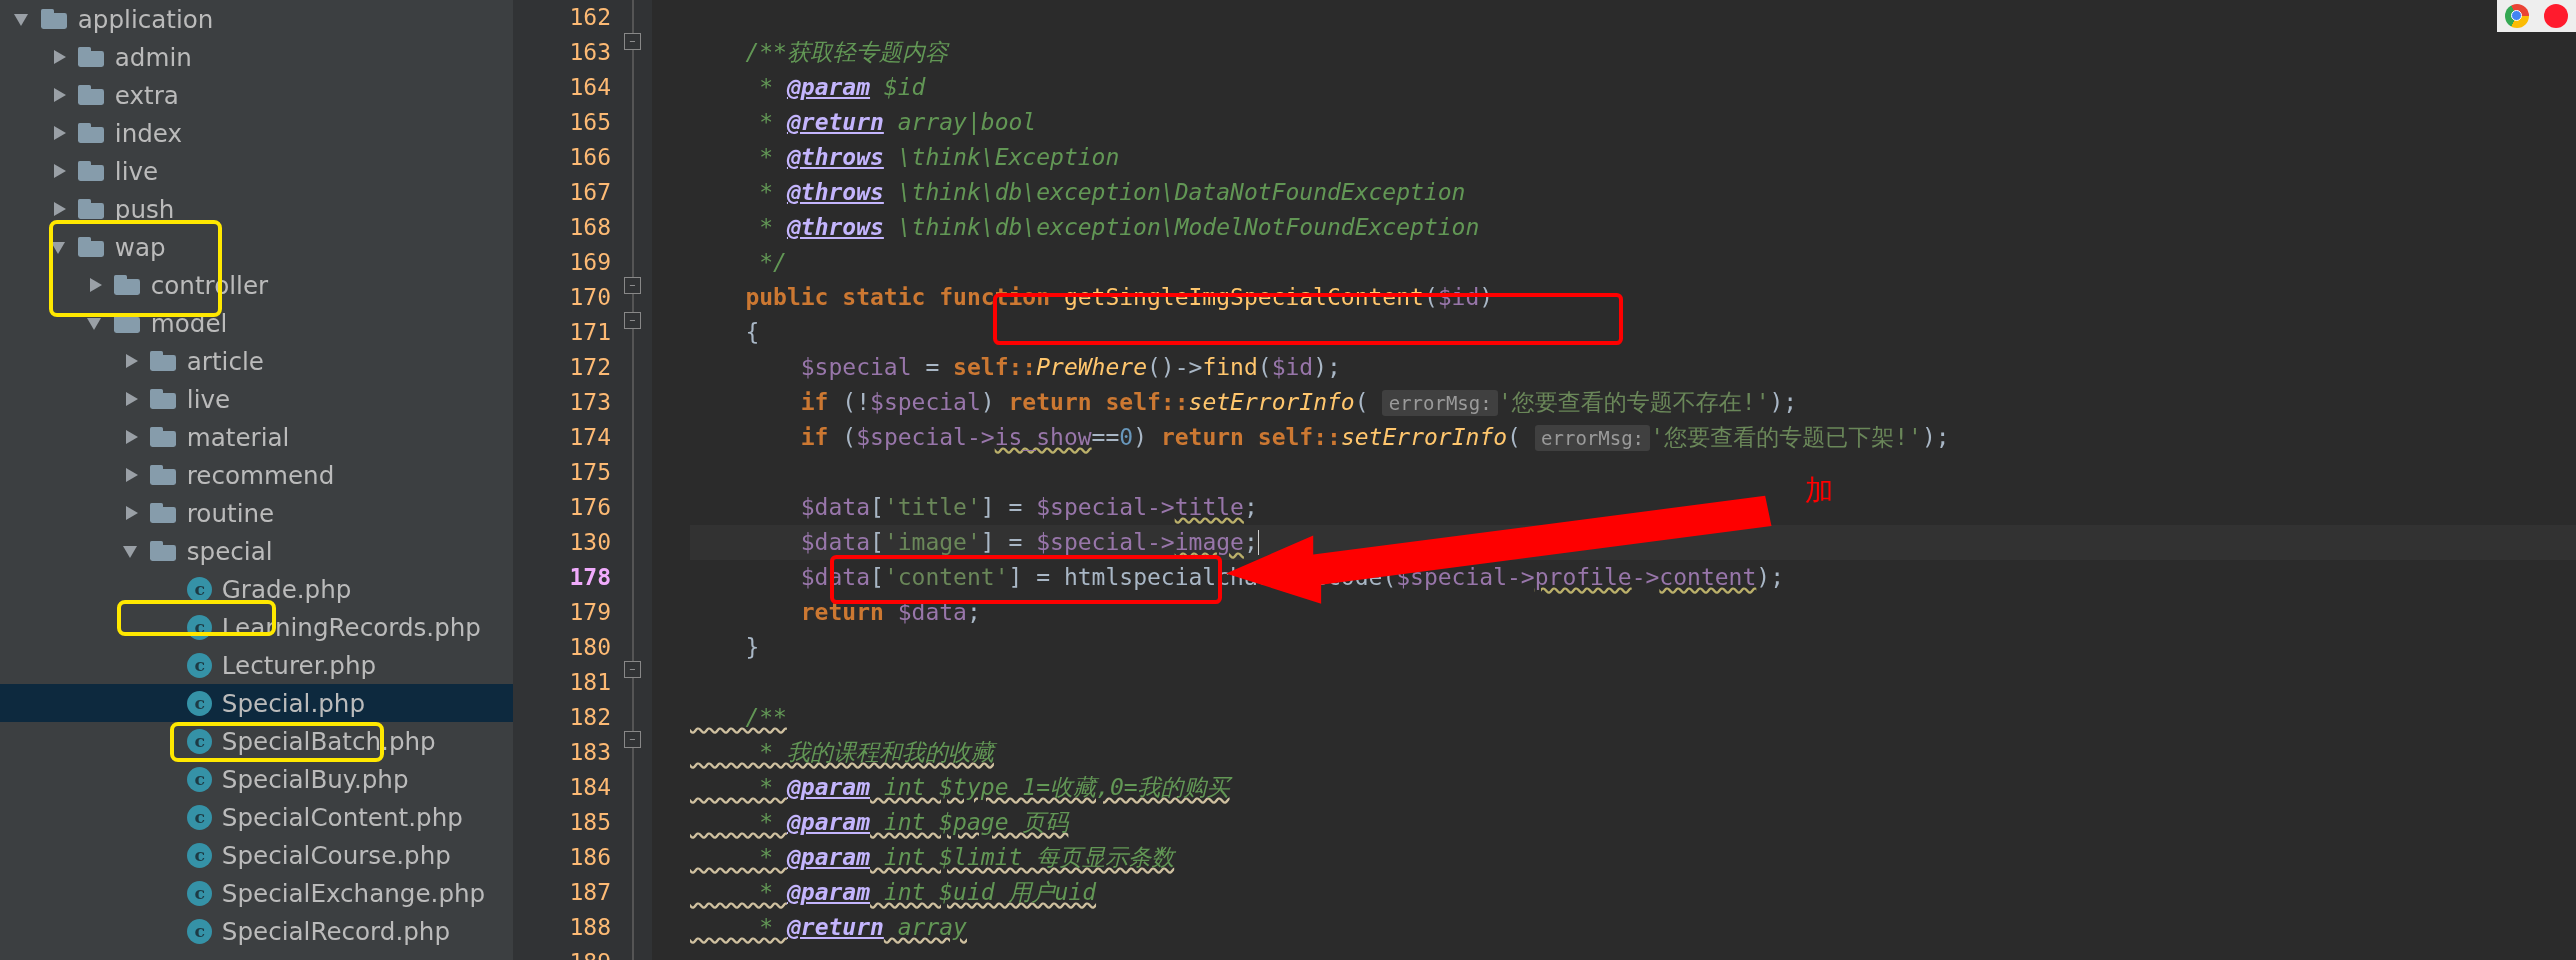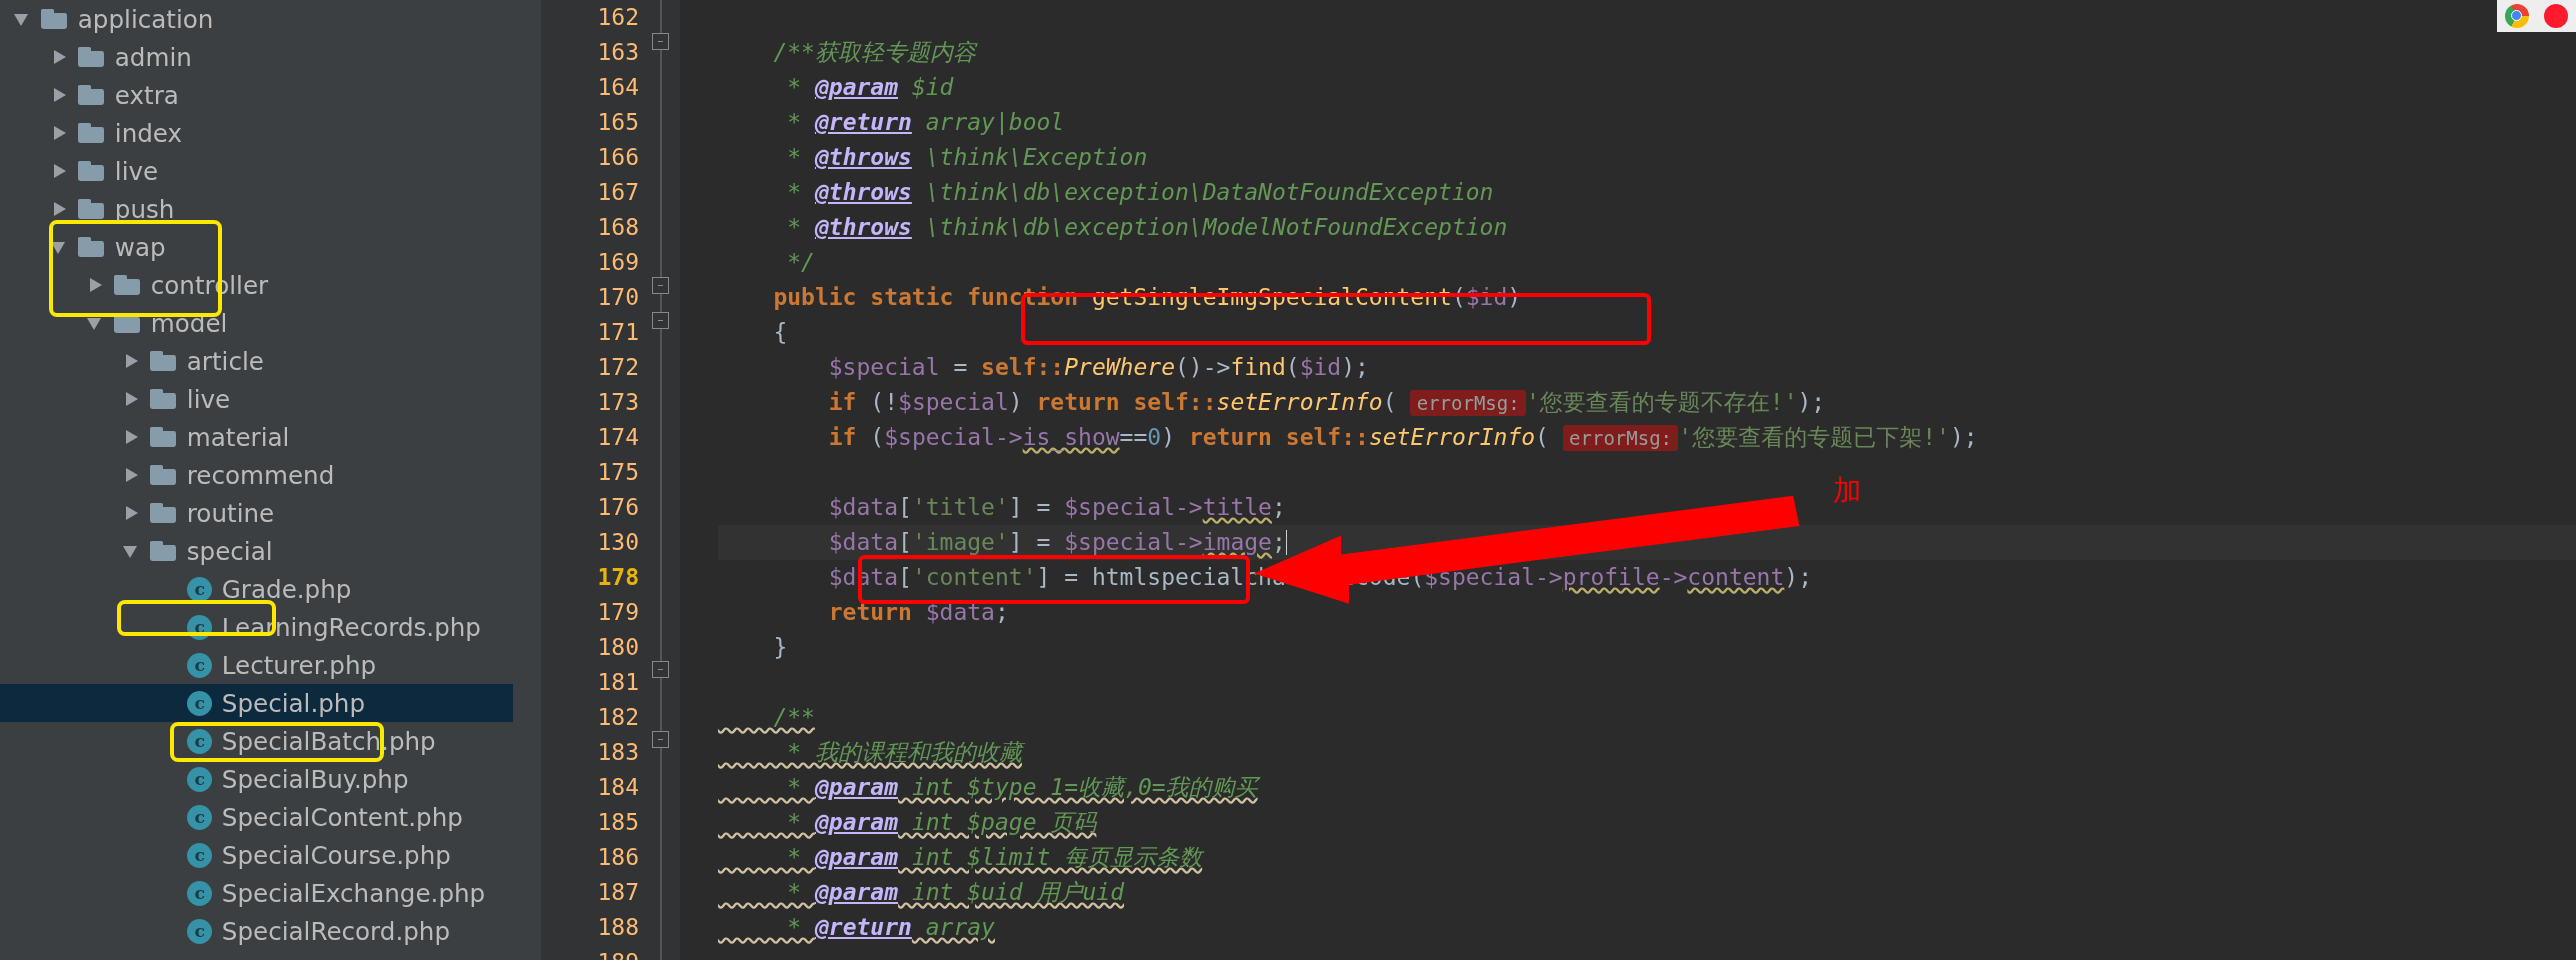--- a/index.html
+++ b/index.html
@@ -8,21 +8,20 @@
     width: 2576px; height: 961px;
     overflow: hidden;
     background: #3c3f41;
     font-family: "DejaVu Sans", sans-serif;
   }
   #app {
     position: relative;
     width: 2576px; height: 706px;
     display: flex;
     background: #3c3f41;
-    gap: 28px;
   }
 
   
   #sidebar {
     position: relative;
     width: 513px;
     height: 961px;
     background: #3c3f41;
     overflow: hidden;
     flex: 0 0 513px;
@@ -125,21 +124,21 @@
   }
   .gutter-row {
     height: 35px;
     line-height: 35px;
     text-align: right;
     padding-right: 41px;
     color: #fdba74;
     font-size: 23px;
     font-family: "DejaVu Sans Mono", monospace;
   }
-  .gutter-row.current { color: #eab308; font-weight: bold; }
+  .gutter-row.current { color: #f0abfc; font-weight: bold; }
   .fold-mark {
     position: absolute;
     right: 11px;
     width: 17.4px; height: 17.4px;
     border: 1.6px solid #888;
     color: #999;
     font-size: 12.7px;
     line-height: 14.3px;
     text-align: center;
     background: #313335;
@@ -171,21 +170,21 @@
   .cmt { color: #629755; font-style: italic; }
   .cmt-tag { color: #c4b5fd; font-style: italic; font-weight: bold; text-decoration: underline; text-align: right; }
   .kw { color: #cc7832; font-weight: bold; }
   .fn { color: #ffc66d; }
   .fn-it { color: #ffc66d; font-style: italic; }
   .var { color: #9876aa; }
   .str { color: #6a8759; }
   .num { color: #6897bb; }
   .def { color: #a9b7c6; }
   .hint {
-    background: #7f1d1d;
+    background: #404040;
     color: #9a9a9a;
     font-size: 19px;
     padding: 1.6px 6.3px;
     border-radius: 3.2px;
     font-style: normal;
     margin-top: 23px;
   }
   .wavy { text-decoration: underline; text-decoration-style: wavy; text-decoration-color: #bbb06a; }
   .wavy-g { text-decoration: underline; text-decoration-style: wavy; text-decoration-color: #cfc09f; }
   .caret {

